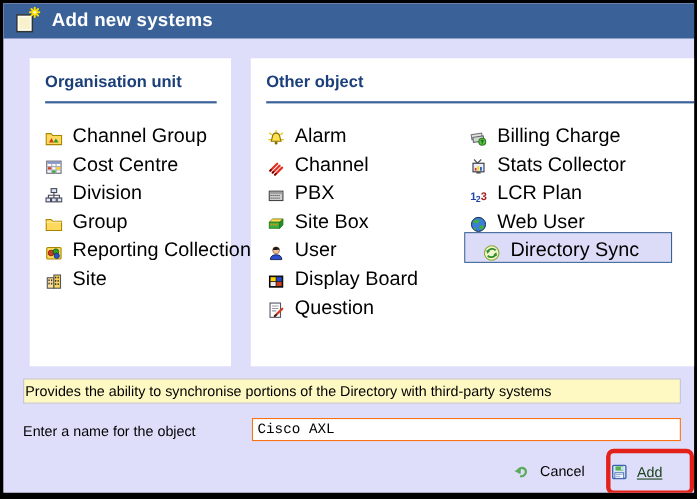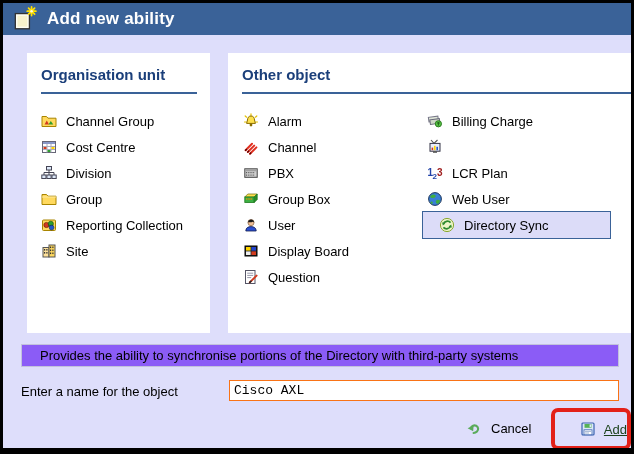--- a/index.html
+++ b/index.html
@@ -12,30 +12,30 @@
   .ic24{width:26px;height:26px;flex:0 0 26px}
   .ic16{width:16px;height:16px;flex:0 0 16px}
   .panel{position:absolute;top:50px;height:280px;background:#fff}
   .left{left:24px;width:183px}
   .right{left:225px;width:456px}
   .phead{margin:13px 13px 0 14px;color:#1b3f7a;font-weight:bold;font-size:15px}
   .prule{height:2px;background:#3a6298;margin:9px 13px 0 14px}
   .plist{position:absolute;left:14px;top:55px}
   .c1{position:absolute;left:15px;top:55px;width:180px}
   .c2{position:absolute;left:199px;top:55px;width:176px}
-  .row{display:flex;align-items:center;height:26px;gap:9px;font-size:13px;color:#000;cursor:pointer;white-space:nowrap}
+  .row{display:flex;align-items:flex-end;height:26px;gap:9px;font-size:18px;color:#000;cursor:pointer;white-space:nowrap}
   .sel{background:#dcdcf8;outline:1px solid #3a6298;padding-left:16px;margin-left:-4px;width:171px}
-  .descbar{position:absolute;left:18px;top:341px;width:598px;height:23px;background:#8b5cf6;
-    border:1px solid #c2c2dc;box-sizing:border-box;font-size:13px;line-height:21px;padding-left:18px;color:#000;white-space:nowrap;overflow:hidden}
+  .descbar{position:absolute;left:18px;top:341px;width:598px;height:23px;background:#fef9c3;
+    border:1px solid #c2c2dc;box-sizing:border-box;font-size:13px;line-height:21px;padding-left:1px;color:#000;white-space:nowrap;overflow:hidden}
   .namelabel{position:absolute;left:18px;top:381px;font-size:13px;color:#000}
   .nameinput{position:absolute;left:226px;top:377px;width:390px;height:21px;box-sizing:border-box;
     border:1px solid #f97316;background:#fff;color:#000;font-family:"Liberation Mono",monospace;font-size:13px;padding:1px 4px}
   .cancel{position:absolute;left:463px;top:418px;display:flex;gap:9px;font-size:13px;color:#000;cursor:pointer}
   .addbox{position:absolute;left:548px;top:405px;width:80px;height:42px;border:4px solid #e32119;border-radius:7px;
-    box-sizing:border-box;display:flex;align-items:center;justify-content:flex-end}
+    box-sizing:border-box;display:flex;align-items:center;justify-content:flex-start}
   .add{display:flex;align-items:center;gap:8px;font-size:13px;cursor:pointer}
   .addlbl{text-decoration:underline;color:#1c421c}
   .defs{position:absolute;width:0;height:0;overflow:hidden}
 </style>
 </head>
 <body>
 
 <svg class="defs" xmlns="http://www.w3.org/2000/svg">
   <symbol id="s-docnew" viewBox="0 0 24 24">
     <rect x="4" y="7" width="13" height="14" fill="#fdfdf2" stroke="#333" stroke-width="1.2"></rect>
@@ -202,21 +202,21 @@
     <path d="M5 10.4 h6 M5 12 h4" stroke="#8aa2c8" stroke-width=".8"></path>
   </symbol>
 </svg>
 
 <div class="frame">
 
   <div class="titlebar">
     <svg class="ic24">
         <use href="#s-docnew"></use>
       </svg>
-    <span class="title">Add new ability</span>
+    <span class="title">Add new systems</span>
   </div>
 
   <div class="panel left">
     <div class="phead">Organisation unit</div>
     <div class="prule"></div>
     <div class="plist">
       <div class="row">
         <svg class="ic16">
             <use href="#s-folderchart"></use>
           </svg>
@@ -274,21 +274,21 @@
       <div class="row">
         <svg class="ic16">
             <use href="#s-pbx"></use>
           </svg>
         <span>PBX</span>
       </div>
       <div class="row">
         <svg class="ic16">
             <use href="#s-magicbox"></use>
           </svg>
-        <span>Group Box</span>
+        <span>Site Box</span>
       </div>
       <div class="row">
         <svg class="ic16">
             <use href="#s-user"></use>
           </svg>
         <span>User</span>
       </div>
       <div class="row">
         <svg class="ic16">
             <use href="#s-display"></use>
@@ -306,20 +306,21 @@
       <div class="row">
         <svg class="ic16">
             <use href="#s-billing"></use>
           </svg>
         <span>Billing Charge</span>
       </div>
       <div class="row">
         <svg class="ic16">
             <use href="#s-stats"></use>
           </svg>
+        <span>Stats Collector</span>
       </div>
       <div class="row">
         <svg class="ic16">
             <use href="#s-lcr"></use>
           </svg>
         <span>LCR Plan</span>
       </div>
       <div class="row">
         <svg class="ic16">
             <use href="#s-web"></use>

